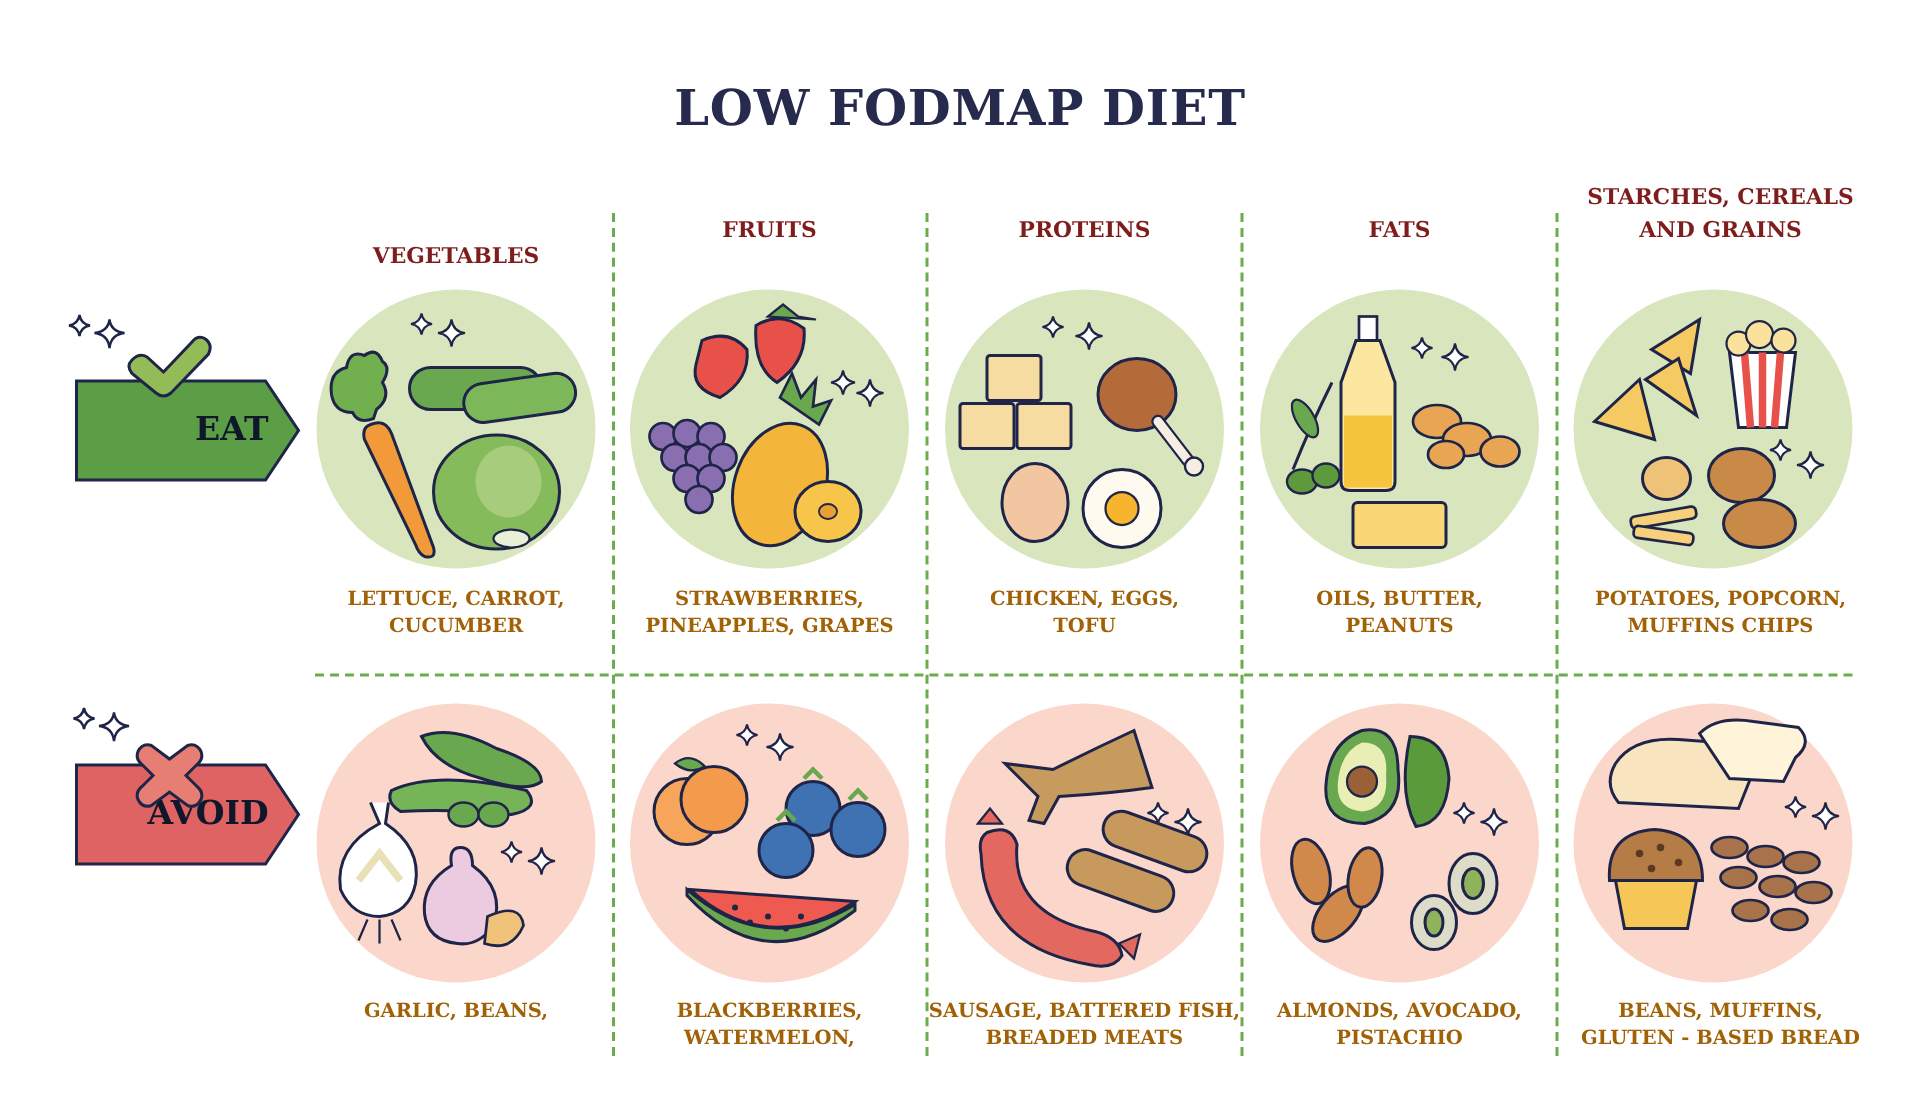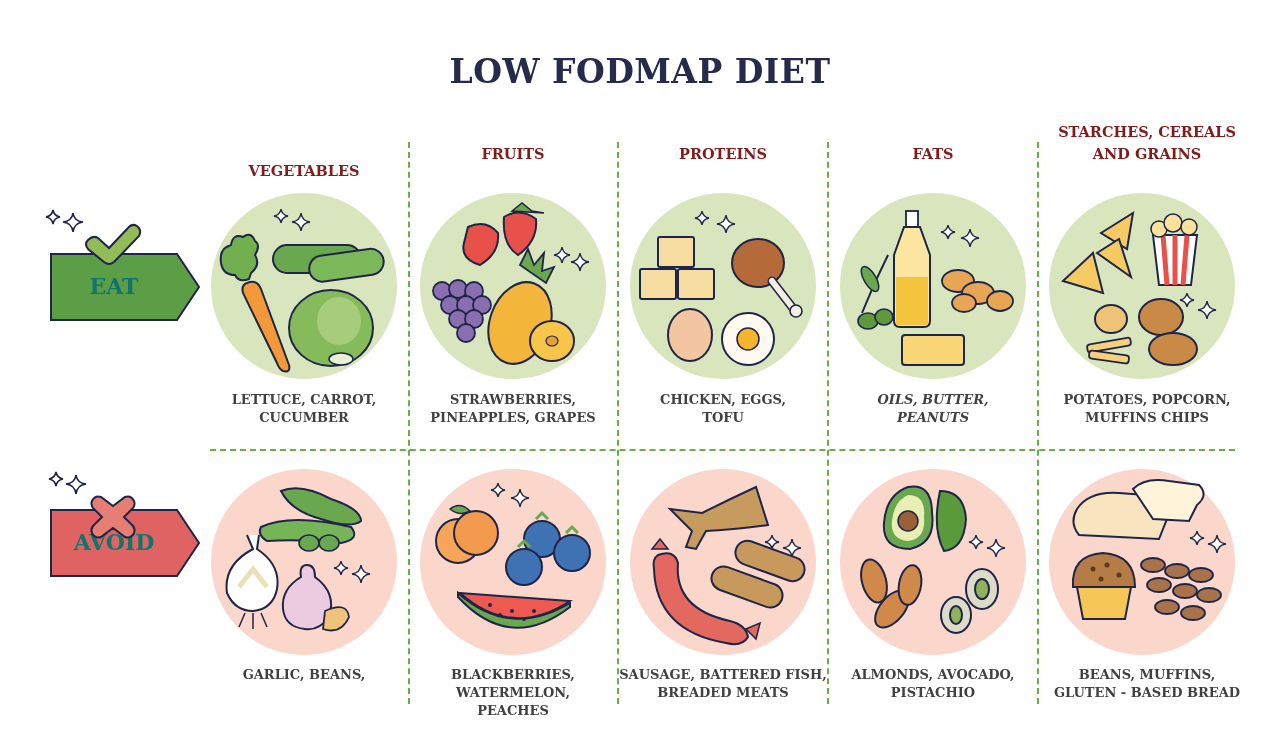--- a/index.html
+++ b/index.html
@@ -5,24 +5,24 @@
   * { box-sizing: border-box; margin: 0; padding: 0; }
   html, body { width: 1280px; height: 738px; background: #ffffff; overflow: hidden; }
   body { position: relative; font-family: "DejaVu Serif", serif; color: #1f2548; }
   .title { position: absolute; left: 0; width: 1280px; top: 52px; text-align: center; font-size: 33px; font-weight: bold; letter-spacing: 0.5px; color: #262b4d; }
   .col-head { position: absolute; width: 210px; text-align: center; font-size: 14.5px; font-weight: bold; line-height: 22px; color: #7f1d1d; }
   .vline { position: absolute; width: 0; border-left: 2px dashed #6aad4c; }
   .hline { position: absolute; height: 0; border-top: 2px dashed #6aad4c; }
   .circle { position: absolute; width: 186px; height: 186px; border-radius: 50%; }
   .circle.eat { background: #d8e5bd; }
   .circle.avoid { background: #fbd6cb; }
-  .caption { position: absolute; width: 210px; text-align: center; font-size: 13px; font-weight: bold; line-height: 18px; color: #404040; }
+  .caption { position: absolute; width: 210px; text-align: center; font-size: 13px; font-weight: bold; line-height: 18px; color: #a16207; }
   .badge { position: absolute; left: 49px; width: 152px; height: 70px; }
   .badge svg { position: absolute; left: 0; top: 0; }
-  .badge-label { position: absolute; left: 0; width: 130px; top: 21px; text-align: center; color: #0f766e; font-weight: bold; font-size: 22px; }
+  .badge-label { position: absolute; left: 0; width: 130px; top: 21px; text-align: right; color: #0f172a; font-weight: bold; font-size: 22px; }
   .mark { position: absolute; }
   .sparkle { position: absolute; }
   .food { position: absolute; left: 0; top: 0; }
 </style>
 </head>
 <body>
 
 <div class="title">LOW FODMAP DIET</div>
 
 <div class="col-head" style="left:199px; top:143px;margin-top:17px;"><span>VEGETABLES</span></div>
@@ -222,21 +222,21 @@
     <div>CUCUMBER</div>
   </div>
 <div class="caption" style="left:408px; top:391px;">
     <div>STRAWBERRIES,</div>
     <div>PINEAPPLES, GRAPES</div>
   </div>
 <div class="caption" style="left:618px; top:391px;">
     <div>CHICKEN, EGGS,</div>
     <div>TOFU</div>
   </div>
-<div class="caption" style="left:828px; top:391px;font-style:italic;">
+<div class="caption" style="left:828px; top:391px;">
     <div>OILS, BUTTER,</div>
     <div>PEANUTS</div>
   </div>
 <div class="caption" style="left:1037px; top:391px; width:220px;">
     <div>POTATOES, POPCORN,</div>
     <div>MUFFINS CHIPS</div>
   </div>
 
 <div class="circle avoid" style="left:211px; top:469px;">
   <svg class="food" width="186" height="186" viewBox="0 0 186 186">
@@ -372,21 +372,20 @@
       </g>
   </svg>
 </div>
 
 <div class="caption" style="left:199px; top:666px;">
     <div>GARLIC, BEANS,</div>
   </div>
 <div class="caption" style="left:408px; top:666px;">
     <div>BLACKBERRIES,</div>
     <div>WATERMELON,</div>
-    <div>PEACHES</div>
   </div>
 <div class="caption" style="left:613px; top:666px; width:220px;">
     <div>SAUSAGE, BATTERED FISH,</div>
     <div>BREADED MEATS</div>
   </div>
 <div class="caption" style="left:828px; top:666px;">
     <div>ALMONDS, AVOCADO,</div>
     <div>PISTACHIO</div>
   </div>
 <div class="caption" style="left:1037px; top:666px; width:220px;">

